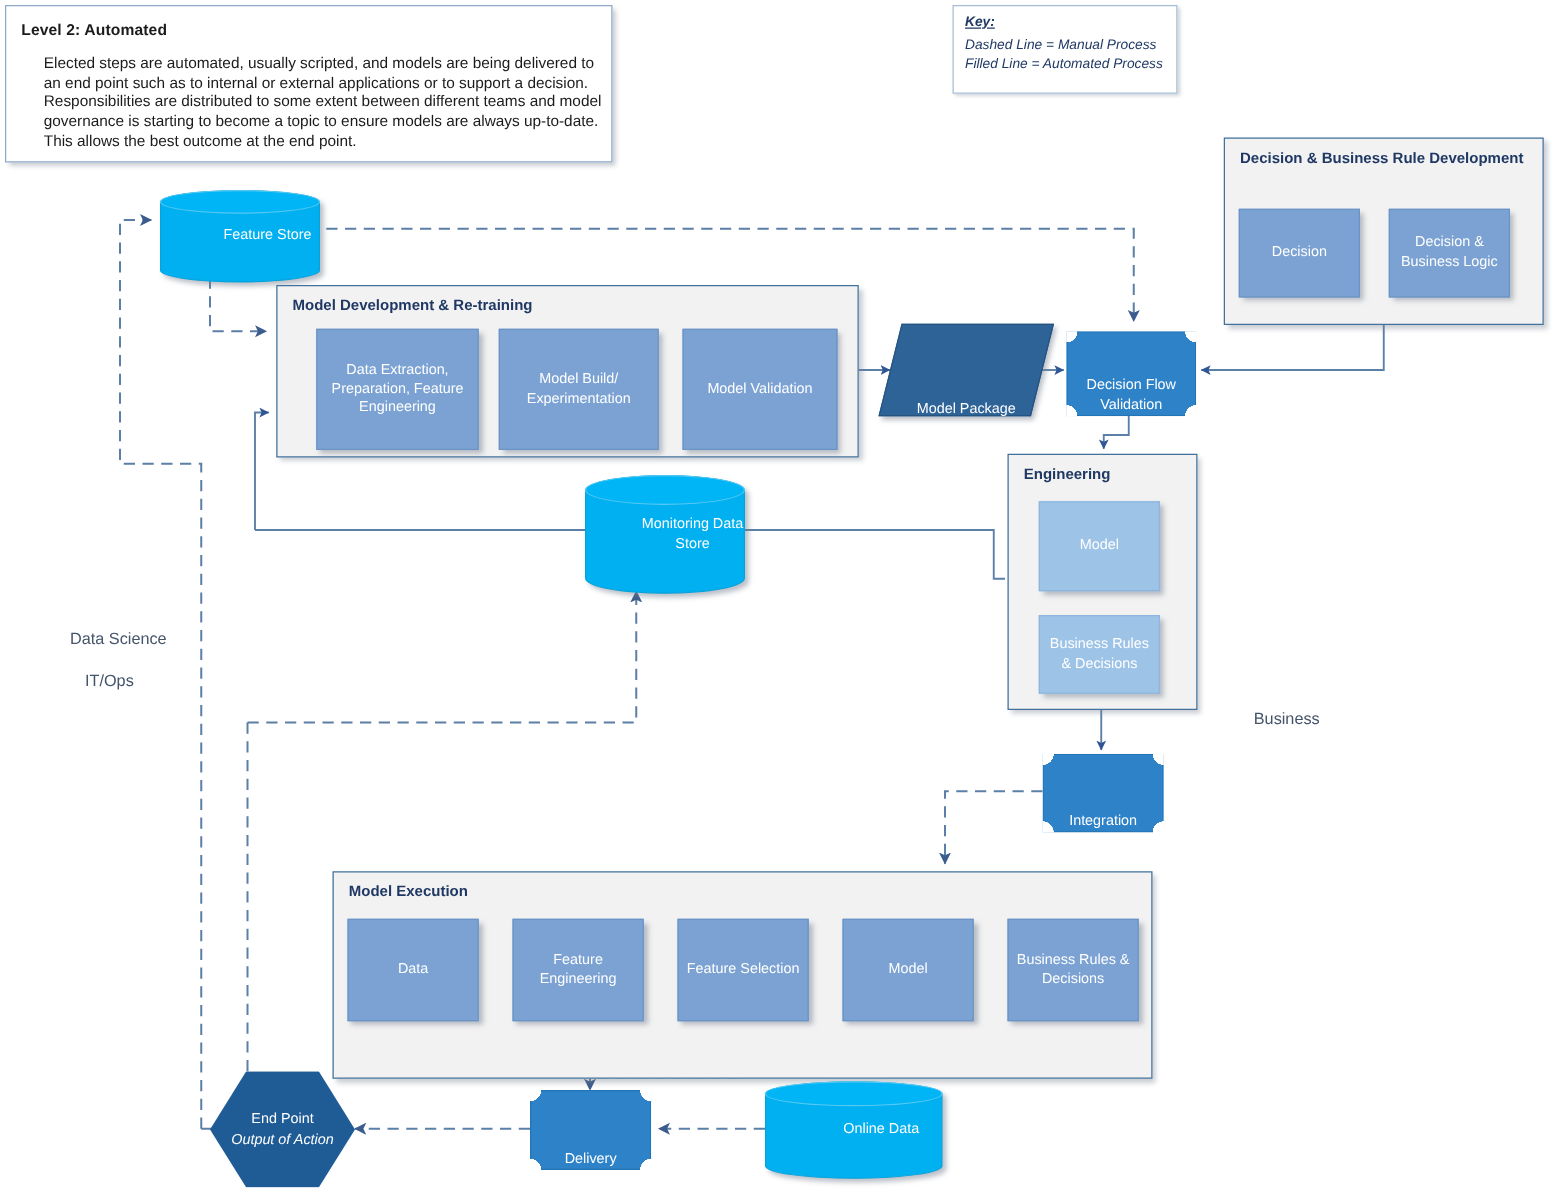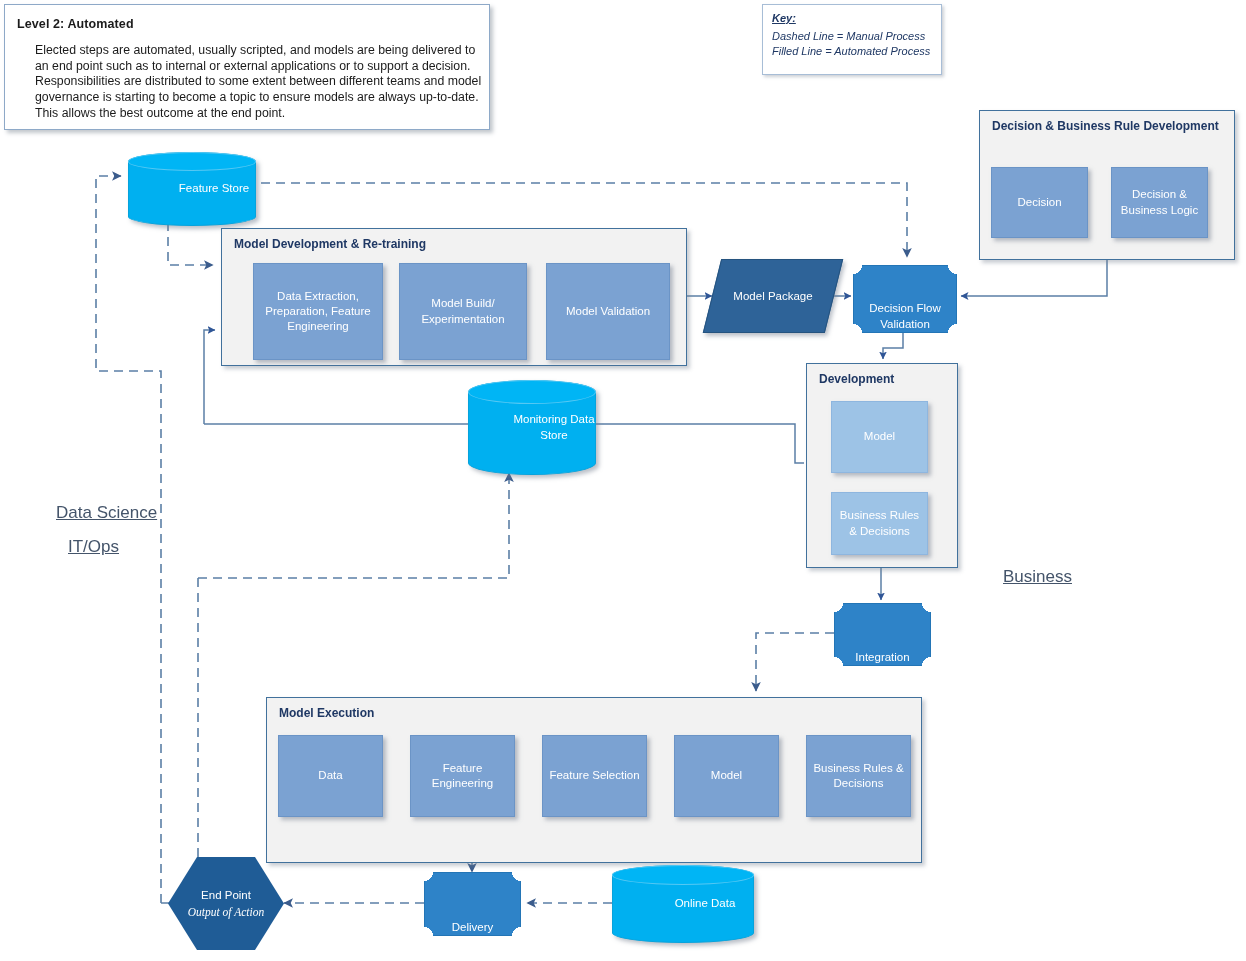--- a/index.html
+++ b/index.html
@@ -66,21 +66,21 @@
     position:absolute;
     padding-left:44px;
   }
   .cyl:before{
     content:"";position:absolute;left:-1px;right:-1px;top:-1px;height:26%;
     border-radius:50%;background:#00B5F5;border:1px solid #56C8F3;box-sizing:border-box;
   }
   .cyl span{position:relative;z-index:2;}
 
   .para{
-    position:absolute;color:#fff;font-size:11.5px;display:flex;align-items:center;
+    position:absolute;color:#fff;font-size:11.5px;display:flex;align-items:flex-end;
     justify-content:center;text-align:center;
   }
   .para .shape{
     position:absolute;inset:0;background:#2E6398;border:1px solid #25537F;
     transform:skewX(-14deg);box-shadow:3px 3px 4px rgba(120,130,145,.50);
   }
   .para span{position:relative;z-index:2;}
 
   .flagbox{
     position:absolute;color:#fff;font-size:11.5px;line-height:1.33;text-align:center;
@@ -100,23 +100,23 @@
     mask-composite:intersect;
   }
   .hexwrap{position:absolute;color:#fff;font-size:11.5px;text-align:center;}
   .hexwrap .shape{
     position:absolute;inset:0;background:#1F5C96;
     clip-path:polygon(25% 0,75% 0,100% 50%,75% 100%,25% 100%,0 50%);
     filter:drop-shadow(3px 3px 3px rgba(120,130,145,.5));
   }
   .hexwrap .txt{position:absolute;inset:0;display:flex;flex-direction:column;
     align-items:center;justify-content:center;line-height:1.45;z-index:2;}
-  .hexwrap .txt .it{font-style:italic;font-family:Liberation Serif, serif;}
-
-  .zone-label{position:absolute;font-size:17px;color:#44546A;text-decoration:underline;}
+  .hexwrap .txt .it{font-style:italic;}
+
+  .zone-label{position:absolute;font-size:13px;color:#44546A;}
 
   svg#wires{position:absolute;left:0;top:0;width:1246px;height:961px;pointer-events:none;}
 </style>
 </head>
 <body>
 
 <div id="canvas">
 
   <svg id="wires">
     <defs>
@@ -224,21 +224,21 @@
   <div class="para" style="left:712px;top:259px;width:122px;height:74px">
     <div class="shape"></div>
     <span>Model Package</span>
   </div>
 
   <div class="flagbox" style="left:853px;top:265px;width:102px;height:66px">
     <span>Decision Flow Validation</span>
   </div>
 
   <div class="abs group" id="grp-repositories">
-    <div class="g-title">Development</div>
+    <div class="g-title">Engineering</div>
   </div>
   <div class="abs proc light" style="left:831px;top:401px;width:97px;height:72px">
     <span>Model</span>
   </div>
   <div class="abs proc light" style="left:831px;top:492px;width:97px;height:63px">
     <span>Business Rules &amp; Decisions</span>
   </div>
 
   <div class="cyl" style="left:468px;top:380px;width:82px;height:93px">
     <span>Monitoring Data Store</span>

